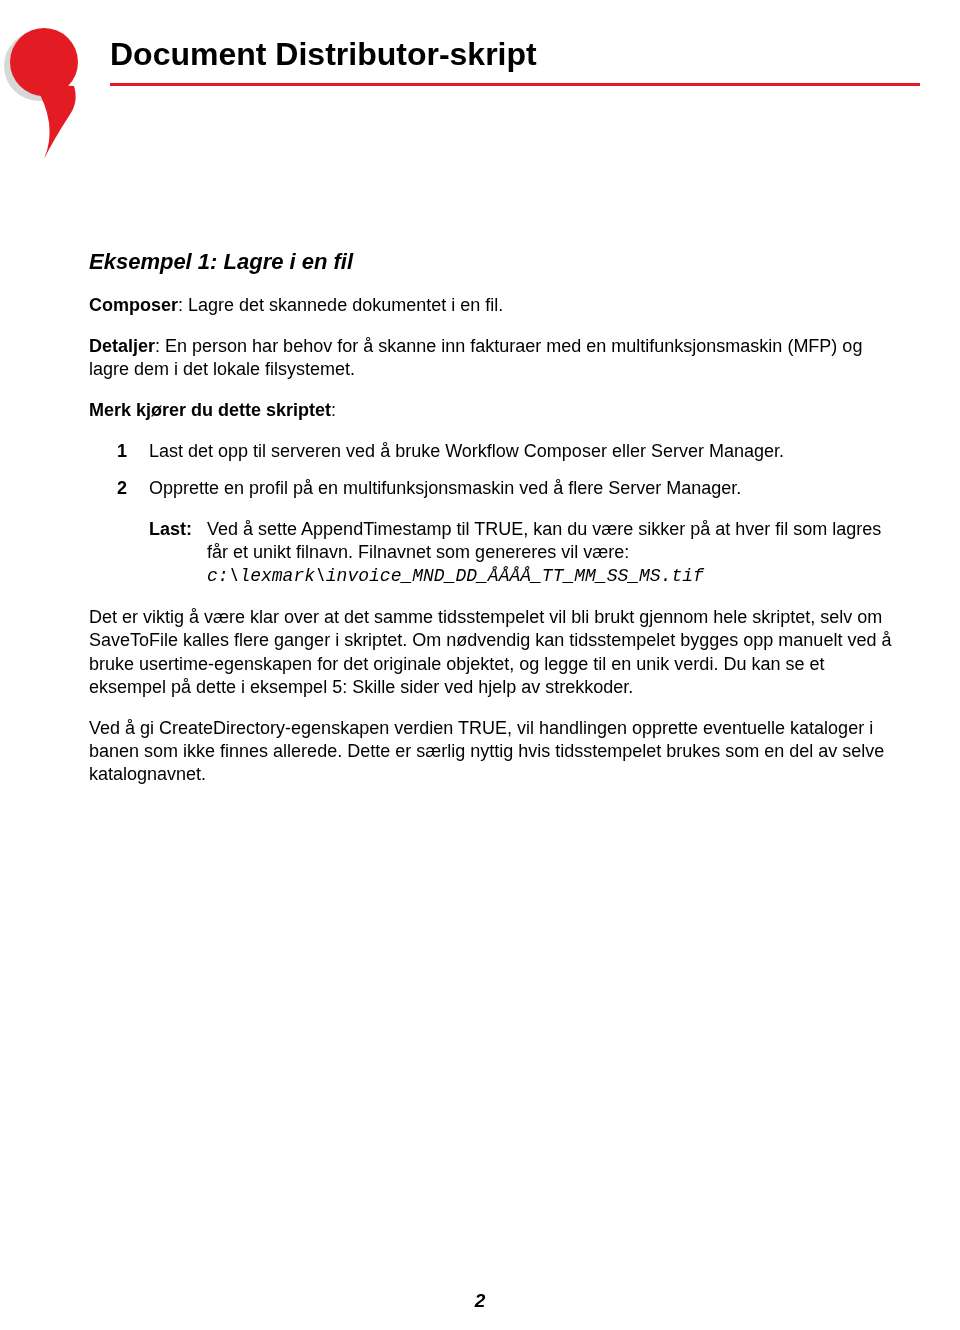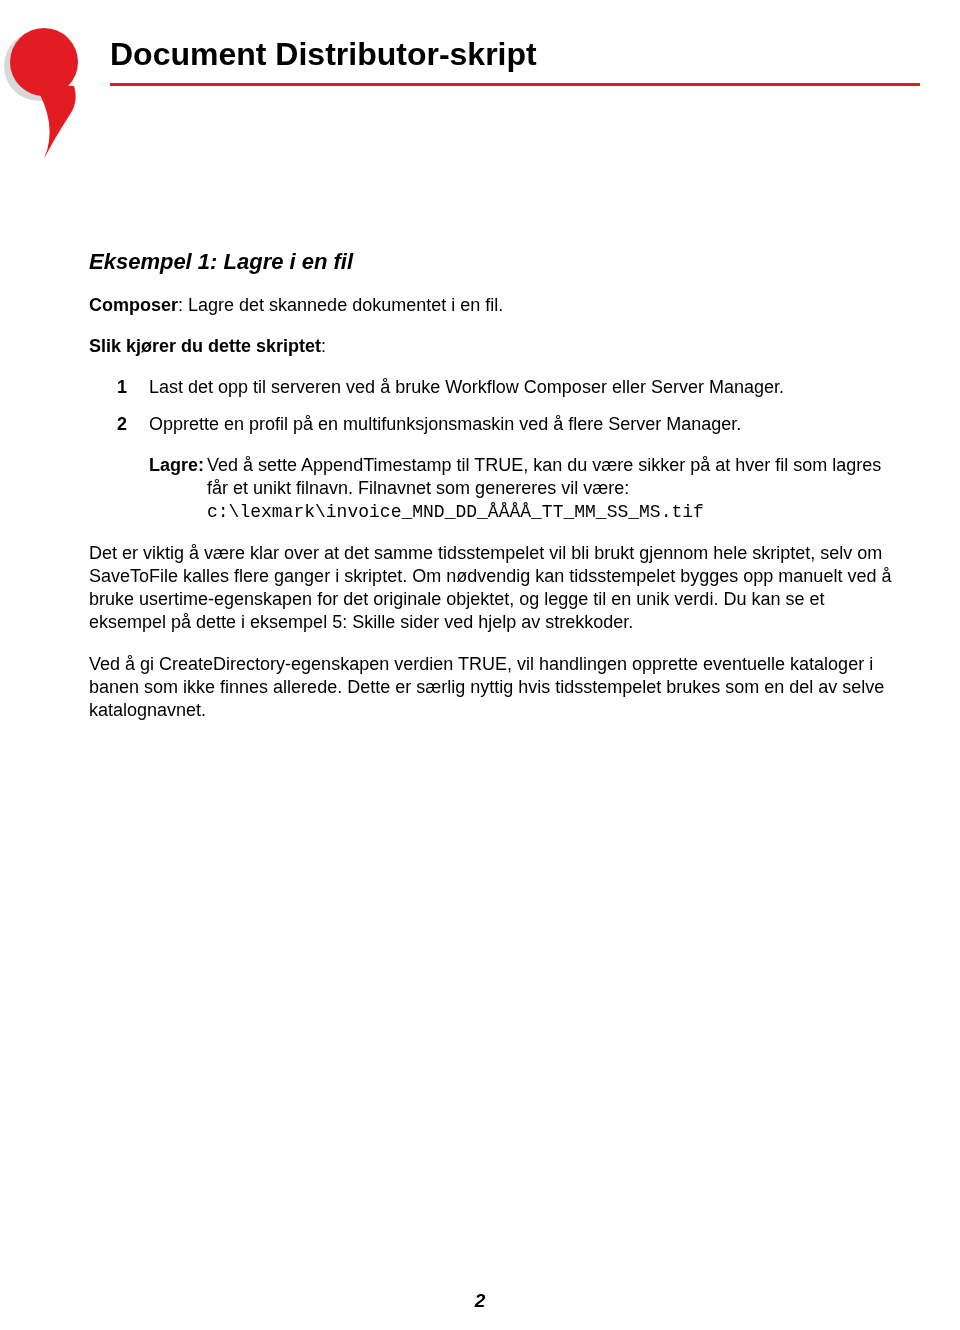--- a/index.html
+++ b/index.html
@@ -94,21 +94,21 @@
   .note {
     margin-left: 60px;
     margin-bottom: 18px;
     display: flex;
   }
   .note-label {
     font-weight: bold;
     flex-shrink: 0;
     width: 58px;
   }
-  .mono { font-family: "Courier New", Courier, monospace; }
+  .mono { font-family: "Courier New", Courier, monospace; font-style: italic; }
   .page-number {
     position: absolute;
     bottom: 18px;
     left: 0; right: 0;
     text-align: center;
     font-size: 19px;
     font-weight: bold;
     font-style: italic;
   }
 </style>
@@ -129,40 +129,43 @@
 </div>
 
 <div class="content">
 
   <div class="heading">Eksempel 1: Lagre i en fil</div>
 
   <div class="para">
     <span class="bold">Composer</span><span>: Lagre det skannede dokumentet i en fil.</span>
   </div>
 
+  <div class="para">
+    <span class="bold">Detaljer</span><span>: En person har behov for å skanne inn fakturaer med en multifunksjonsmaskin (MFP) og lagre dem i det lokale filsystemet.</span>
+  </div>
 
 
 
   <div class="para">
-    <span class="bold">Slik kjører du dette skriptet</span>:
+    <span class="bold">Merk kjører du dette skriptet</span>:
   </div>
 
   <ol class="ol">
     <li>
       <span class="num">1</span>
       <span>Last det opp til serveren ved å bruke Workflow Composer eller Server Manager.</span>
     </li>
     <li>
       <span class="num">2</span>
       <span>Opprette en profil på en multifunksjonsmaskin ved å flere Server Manager.</span>
     </li>
   </ol>
 
   <div class="note">
-    <div class="note-label">Lagre:</div>
+    <div class="note-label">Last:</div>
     <div>
       <span>Ved å sette AppendTimestamp til TRUE, kan du være sikker på at hver fil som lagres får et unikt filnavn. Filnavnet som genereres vil være:</span><br>
       <span class="mono">c:\lexmark\invoice_MND_DD_ÅÅÅÅ_TT_MM_SS_MS.tif</span>
     </div>
   </div>
 
   <div class="para">Det er viktig å være klar over at det samme tidsstempelet vil bli brukt gjennom hele skriptet, selv om SaveToFile kalles flere ganger i skriptet. Om nødvendig kan tidsstempelet bygges opp manuelt ved å bruke usertime-egenskapen for det originale objektet, og legge til en unik verdi. Du kan se et eksempel på dette i eksempel 5: Skille sider ved hjelp av strekkoder.</div>
 
   <div class="para">Ved å gi CreateDirectory-egenskapen verdien TRUE, vil handlingen opprette eventuelle kataloger i banen som ikke finnes allerede. Dette er særlig nyttig hvis tidsstempelet brukes som en del av selve katalognavnet.</div>
 

